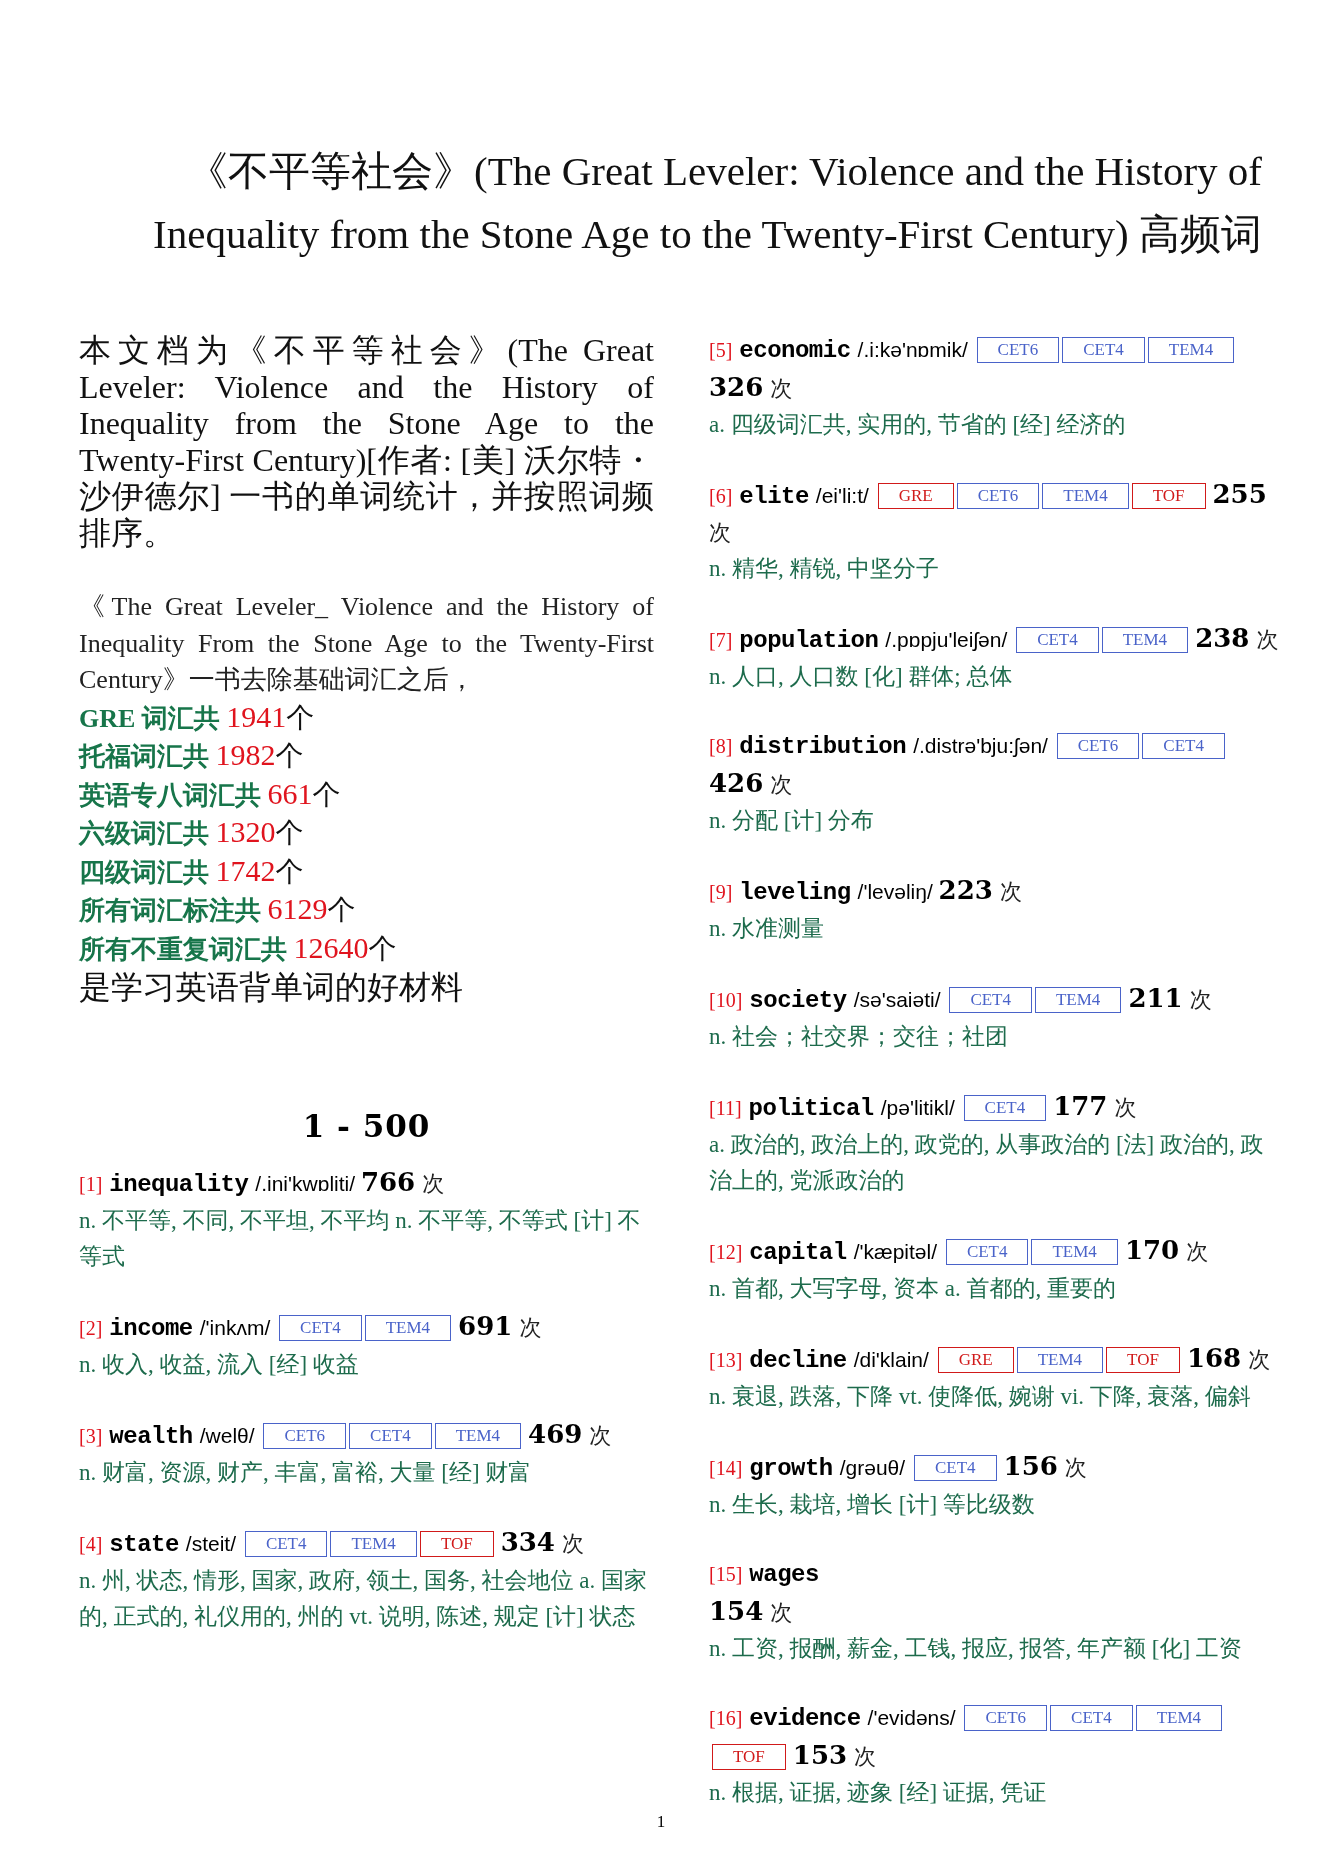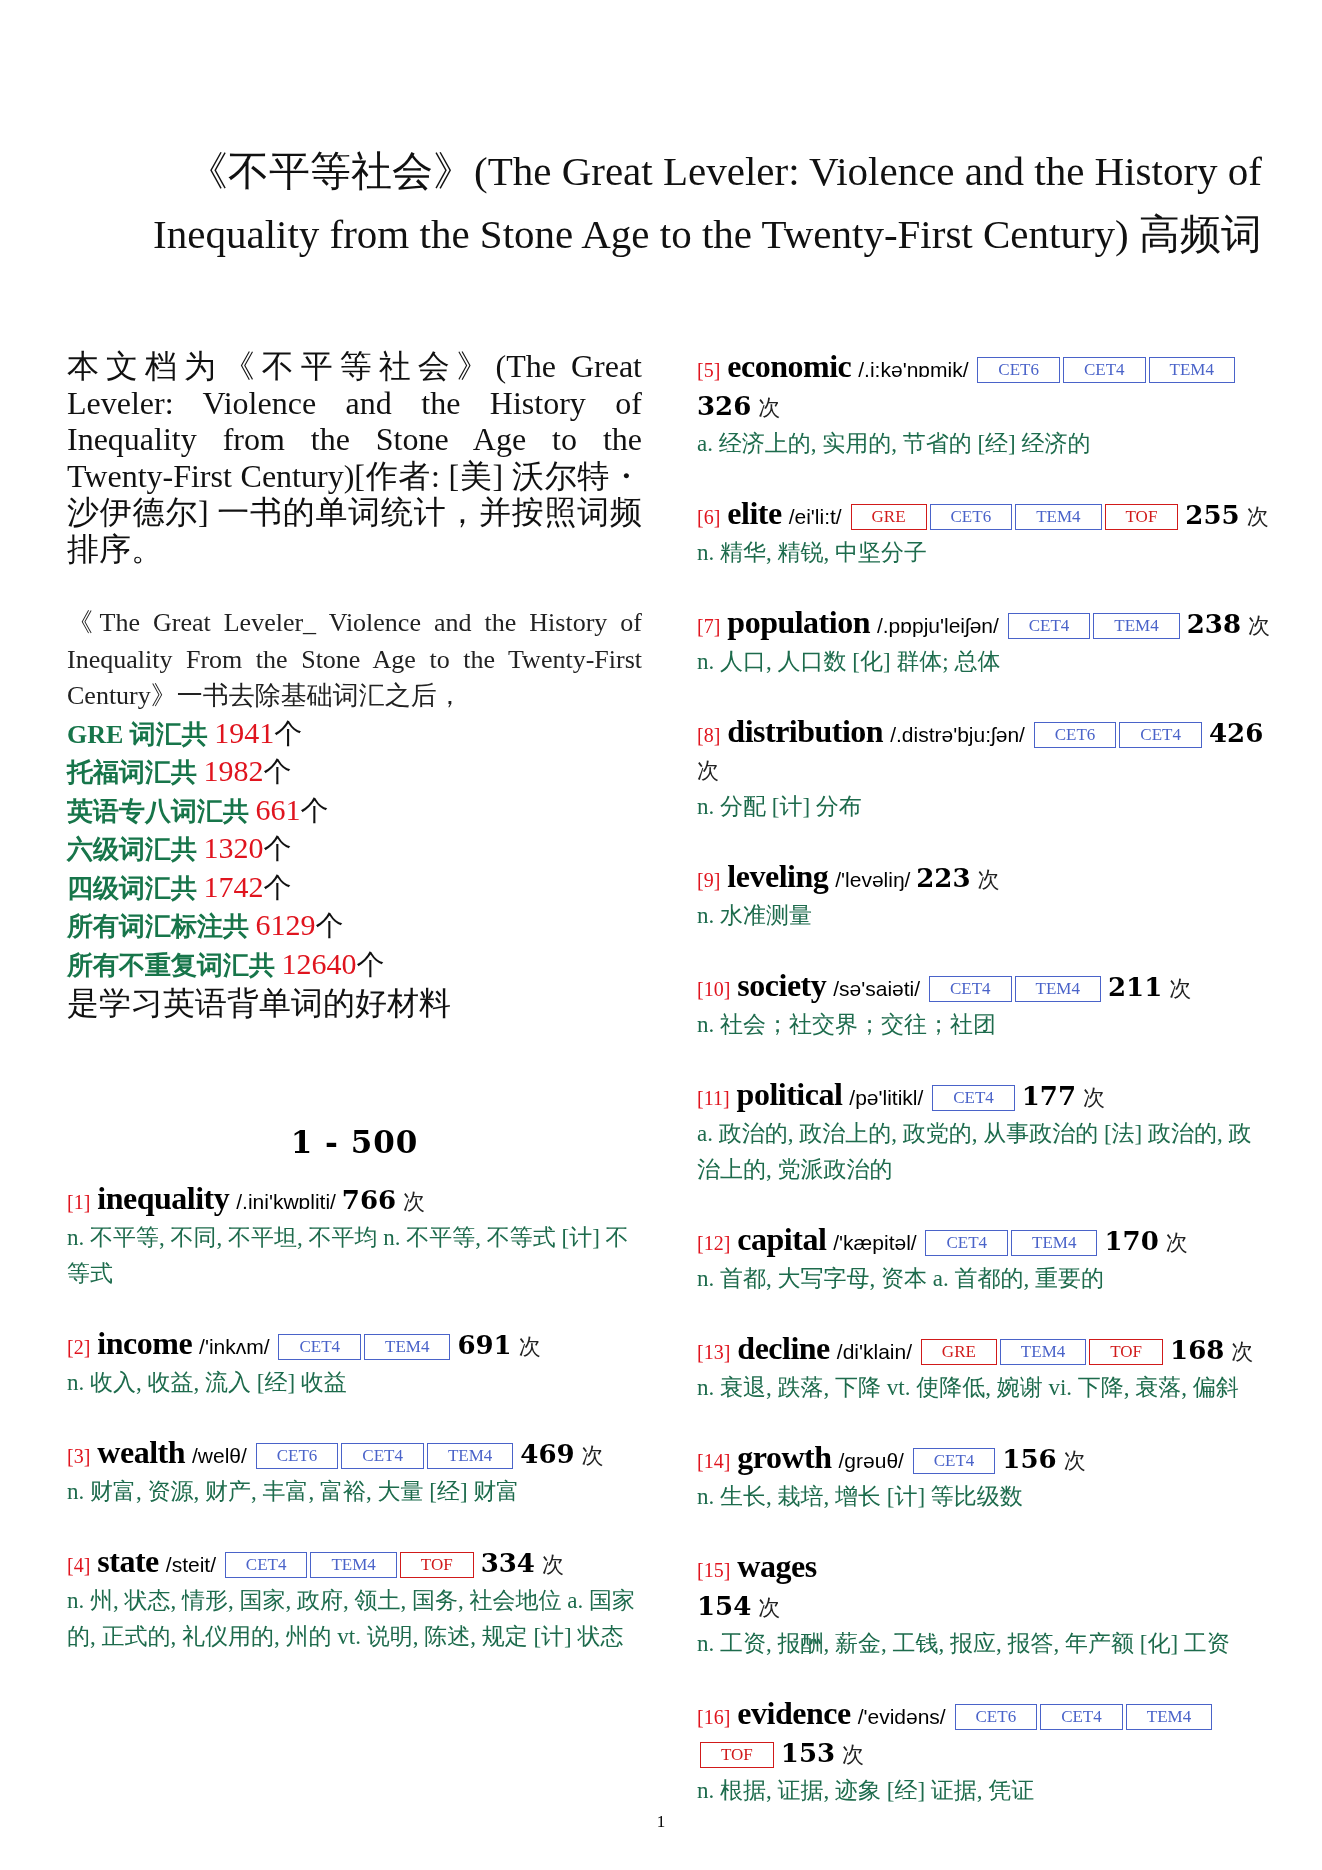--- a/index.html
+++ b/index.html
@@ -1,36 +1,36 @@
 <!DOCTYPE html>
 <html><head>
   <meta charset="utf-8">
   <style>
     html, body { margin: 0; padding: 0; background: #ffffff; }
     body { width: 1322px; height: 1870px; position: relative; overflow: hidden;
            font-family: "DejaVu Serif", "Liberation Serif", serif; color: #000; }
     .title { position: absolute; left: 60px; top: 140px; width: 1202px; text-align: right;
              font-family: "Liberation Serif", "DejaVu Serif", serif; font-size: 41px; line-height: 63px; color: #111; }
-    .col { position: absolute; top: 348px; width: 575px; }
+    .col { position: absolute; top: 332px; width: 575px; margin-left: 12px; }
     .col-left { left: 67px; }
     .col-right { left: 697px; width: 575px; }
     .intro { font-family: "Liberation Serif", serif; font-size: 32px; line-height: 36.5px; text-align: justify; color: #111; }
     .intro p { margin: 0; }
     .stats { margin-top: 38px; font-family: "Liberation Serif", serif; font-size: 26px; line-height: 36.5px; color: #222; }
     .stats .book { text-align: justify; }
     .stat-row { font-size: 26px; line-height: 36.5px; }
     .stat-label { color: #17754a; font-weight: bold; }
     .stat-num { color: #e0141e; font-size: 30px; }
     .stat-unit { color: #111; font-size: 28px; }
     .stats .closing { font-size: 32px; line-height: 38px; color: #111; }
     .range-heading { text-align: center; font-weight: bold; font-size: 31px; margin-top: 102px; margin-bottom: 20px; letter-spacing: 1px; }
     .entry { margin-bottom: 33px; }
     .headline { font-size: 22px; line-height: 36px; }
     .idx { color: #e0141e; font-size: 20px; font-family: "Liberation Serif", serif; }
-    .word { font-weight: bold; font-size: 32px; font-family: Liberation Serif, serif; letter-spacing: -0.5px; }
+    .word { font-weight: bold; font-size: 24px; font-family: Liberation Mono, monospace; letter-spacing: -0.5px; }
     .phon { font-family: "Liberation Sans", "DejaVu Sans", sans-serif; font-size: 21px; }
     .tag { display: inline-block; border: 1px solid #4a63c9; color: #4a63c9; font-family: "Liberation Serif", serif;
            font-size: 17px; line-height: 22px; padding: 1px 20px; margin-left: 3px; vertical-align: 2px; }
     .tag.red { border-color: #d11a1a; color: #d11a1a; }
     .count { font-weight: bold; font-size: 26px; font-family: "DejaVu Serif", serif; }
     .times { font-size: 22px; color: #222; font-family: "Liberation Serif", serif; }
     .def { color: #1d6b4c; font-size: 23px; line-height: 36px; font-family: "Liberation Serif", serif; }
     .page-num { position: absolute; left: 0; width: 1322px; top: 1812px; text-align: center; font-size: 17px; font-family: "Liberation Serif", serif; }
   </style>
 </head>
@@ -106,21 +106,21 @@
 <div class="col col-right">
   <div id="entries-right">
       <div class="entry">
     <div class="headline">
       <span class="idx">[5]</span>
       <span class="word">economic</span>
       <span class="phon"> /.i:kə'nɒmik/ </span><span class="tags"><span class="tag">CET6</span><span class="tag">CET4</span><span class="tag">TEM4</span></span>
       <span class="count">326</span>
       <span class="times">次</span>
     </div>
-    <div class="def">a. 经济上的, 实用的, 节省的 [经] 经济的</div>
+    <div class="def">a. 四级词汇共, 实用的, 节省的 [经] 经济的</div>
   </div>
       <div class="entry">
     <div class="headline">
       <span class="idx">[6]</span>
       <span class="word">elite</span>
       <span class="phon"> /ei'li:t/ </span><span class="tags"><span class="tag red">GRE</span><span class="tag">CET6</span><span class="tag">TEM4</span><span class="tag red">TOF</span></span>
       <span class="count">255</span>
       <span class="times">次</span>
     </div>
     <div class="def">n. 精华, 精锐, 中坚分子</div>

